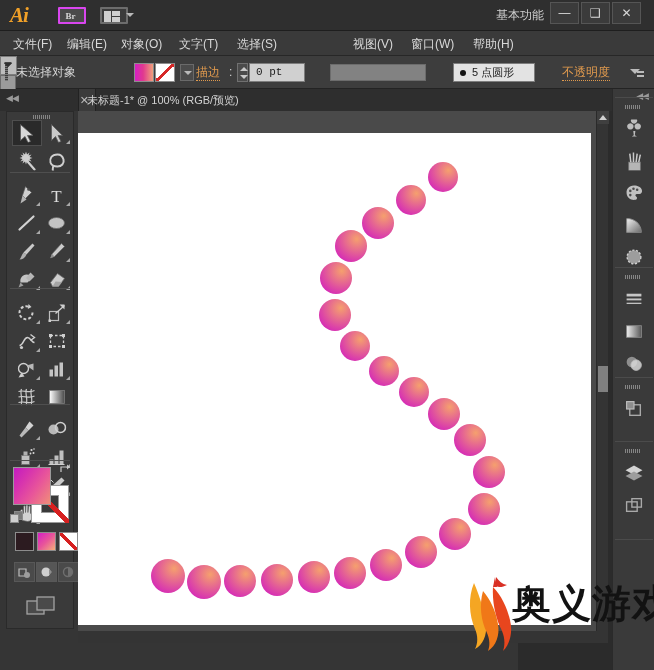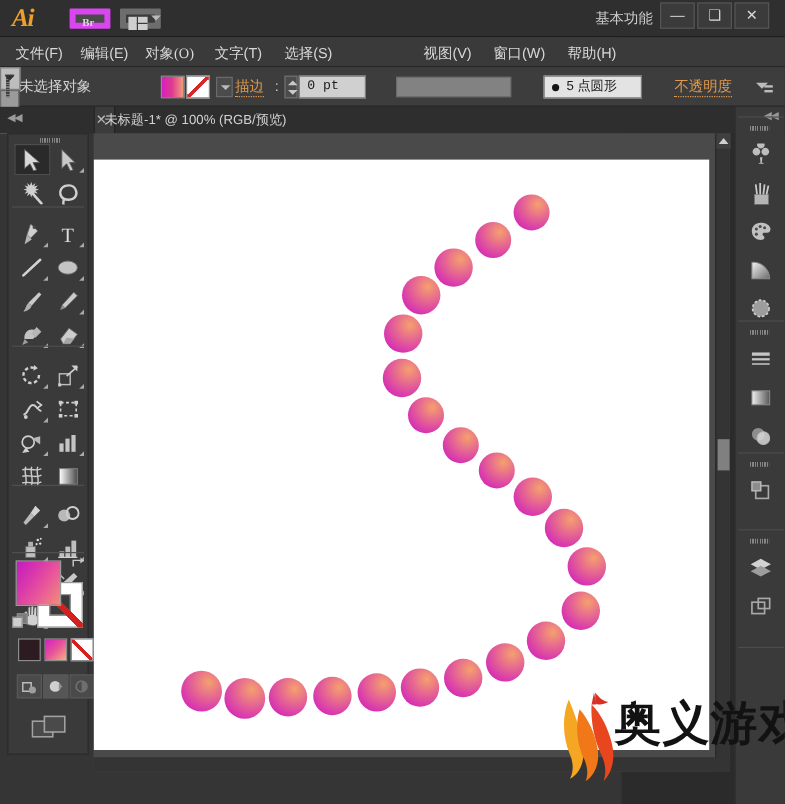--- a/index.html
+++ b/index.html
@@ -26,21 +26,21 @@
   #ai-logo {
     position: absolute; left: 10px; top: 3px;
     font-family: "Liberation Serif", serif;
     font-size: 21px; font-weight: bold; font-style: italic;
     color: #f0a028; letter-spacing: -1px;
   }
   .tb-btn {
     position: absolute; top: 7px;
     height: 17px;
     background: #4a4a4a;
-    border: 5px solid #d946ef;
+    border: 2px solid #d946ef;
     border-radius: 1px;
     padding-left: 24px;
   }
   #br-btn { left: 58px; width: 21px; }
   #br-label {
     position: absolute; left: 0; top: 0; width: 21px;
     text-align: center; font-size: 9px; line-height: 15px; color: #d7d7d7;
     font-family: "Liberation Serif", serif; font-weight: bold;
   }
   #arrange-btn { left: 100px; width: 22px; background: #3b3b3b; border-color: #6d6d6d; }
@@ -384,21 +384,21 @@
     <div class="caret-dn" id="workspace-caret"></div>
 
     <div class="wbtn" id="win-min">—</div>
     <div class="wbtn" id="win-max">❑</div>
     <div class="wbtn x" id="win-close">✕</div>
   </div>
 
   <div id="menubar">
       <div class="menu-item" style="left: 10px;">文件(F)</div>
       <div class="menu-item" style="left: 64px;">编辑(E)</div>
-      <div class="menu-item" style="left: 118px; font-family: Liberation Serif, serif;">对象(O)</div>
+      <div class="menu-item" style="left: 118px;">对象(O)</div>
       <div class="menu-item" style="left: 176px;">文字(T)</div>
       <div class="menu-item" style="left: 234px; text-align: right;">选择(S)</div>
       <div class="menu-item" style="left: 292px; margin-top: 20px;">效果(C)</div>
       <div class="menu-item" style="left: 350px;">视图(V)</div>
       <div class="menu-item" style="left: 408px;">窗口(W)</div>
       <div class="menu-item" style="left: 470px;">帮助(H)</div>
     </div>
 
   <div id="controlbar">
     <div id="grip"></div>

